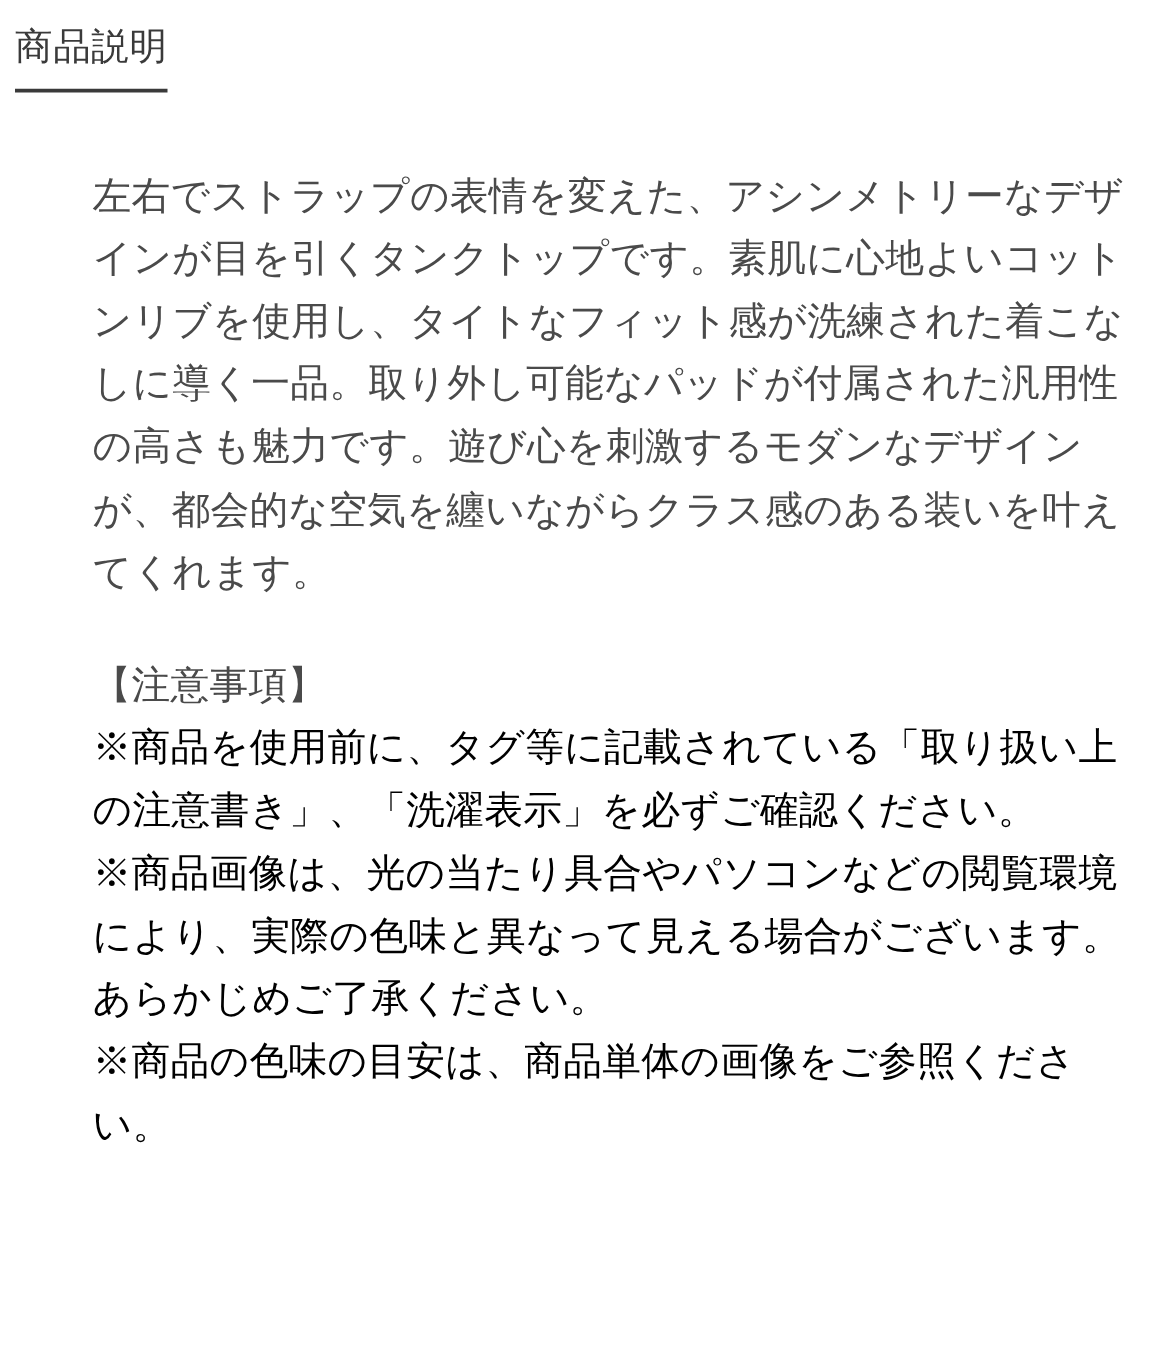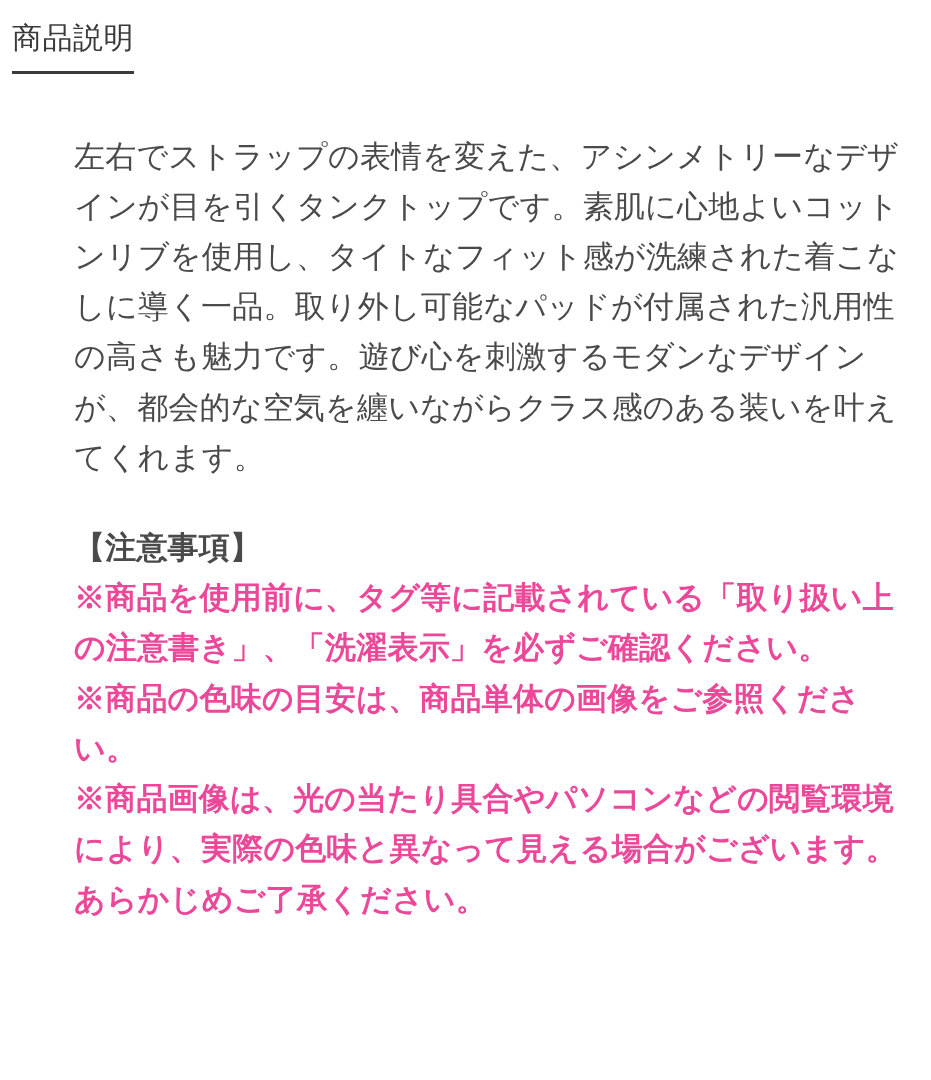--- a/index.html
+++ b/index.html
@@ -53,42 +53,42 @@
     letter-spacing: 0.2px;
   }
   .notice-list {
     margin: 0;
     padding: 0;
     list-style: none;
   }
   .notice-list li {
     font-size: 31px;
     line-height: 1.62;
-    color: #ec4899;
+    color: #000000;
     letter-spacing: 0.2px;
     margin: 0;
     white-space: pre-wrap;
   }
 </style>
 </head>
 <body>
 
 <div class="page">
 
   <div>
     <h2 class="section-heading">商品説明</h2>
   </div>
 
   <div class="body-block">
 
     <p class="paragraph">左右でストラップの表情を変えた、アシンメトリーなデザインが目を引くタンクトップです。素肌に心地よいコットンリブを使用し、タイトなフィット感が洗練された着こなしに導く一品。取り外し可能なパッドが付属された汎用性の高さも魅力です。遊び心を刺激するモダンなデザインが、都会的な空気を纏いながらクラス感のある装いを叶えてくれます。</p>
 
-    <div style="margin-top:40px;font-weight:bold;">
+    <div style="margin-top:40px;">
       <p class="notice-title">【注意事項】</p>
       <ul class="notice-list">
         <li>※商品を使用前に、タグ等に記載されている「取り扱い上の注意書き」、「洗濯表示」を必ずご確認ください。</li>
+        <li>※商品画像は、光の当たり具合やパソコンなどの閲覧環境により、実際の色味と異なって見える場合がございます。あらかじめご了承ください。</li>
         <li>※商品の色味の目安は、商品単体の画像をご参照ください。</li>
-        <li>※商品画像は、光の当たり具合やパソコンなどの閲覧環境により、実際の色味と異なって見える場合がございます。あらかじめご了承ください。</li>
       </ul>
     </div>
 
   </div>
 </div>
 
 </body></html>

